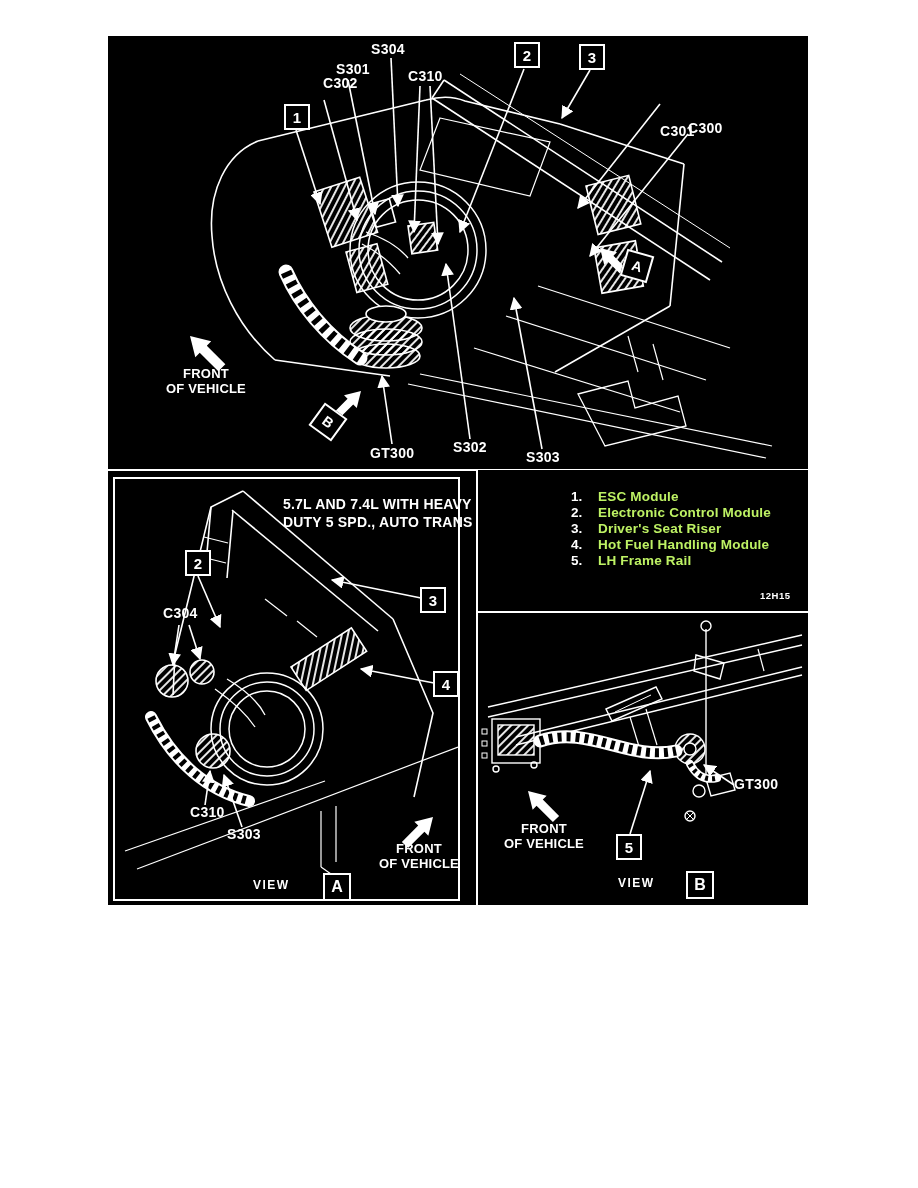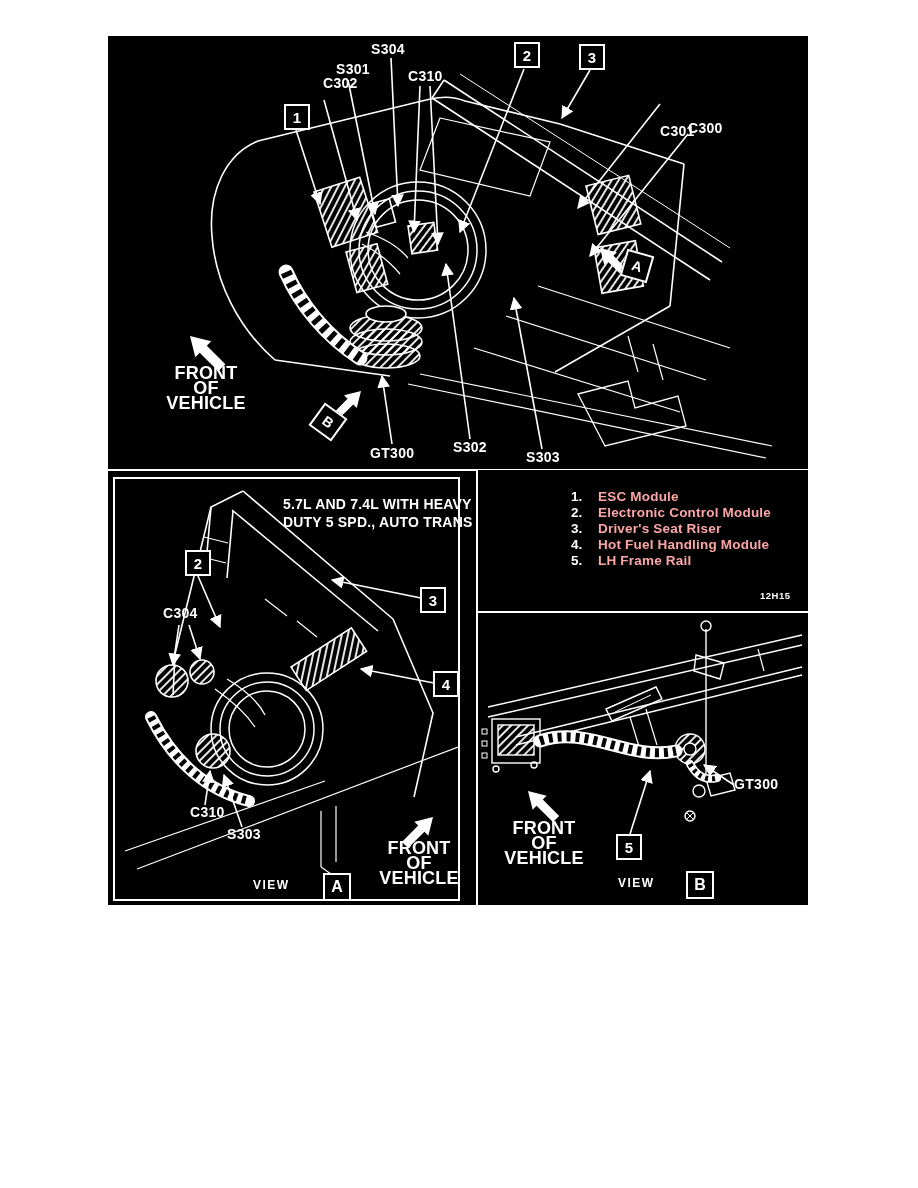--- a/index.html
+++ b/index.html
@@ -22,37 +22,37 @@
     position:absolute;width:22px;height:22px;border:2.5px solid #fff;background:#000;
     display:flex;align-items:center;justify-content:center;
     font-weight:bold;font-size:15px;color:#fff;
   }
   .diamond{
     position:absolute;width:24px;height:24px;border:2.5px solid #fff;background:#000;
     display:flex;align-items:center;justify-content:center;
     font-weight:bold;font-size:14px;color:#fff;
   }
   .front{
-    position:absolute;font-weight:bold;font-size:18px;line-height:15px;
+    position:absolute;font-weight:bold;font-size:13px;line-height:15px;
     text-align:center;color:#fff;letter-spacing:.2px;
   }
   .heading{
     position:absolute;font-weight:bold;font-size:14px;line-height:18px;
     text-align:center;color:#fff;letter-spacing:.2px;white-space:nowrap;
   }
   .footer-view{
     position:absolute;font-weight:bold;font-size:12px;letter-spacing:1.5px;color:#fff;
   }
   .view-letter-box{
     position:absolute;width:24px;height:24px;border:2.5px solid #fff;background:#000;
     display:flex;align-items:center;justify-content:center;
     font-weight:bold;font-size:16px;color:#fff;
   }
   .legend-num{position:absolute;font-weight:bold;font-size:13.5px;color:#fff;}
-  .legend-label{position:absolute;font-weight:bold;font-size:13.5px;color:#fca5a5;white-space:nowrap;letter-spacing:.2px;}
+  .legend-label{position:absolute;font-weight:bold;font-size:13.5px;color:#bef264;white-space:nowrap;letter-spacing:.2px;}
   .fig-code{position:absolute;font-weight:bold;font-size:9.5px;color:#fff;letter-spacing:.5px;}
 </style>
 </head>
 <body>
 
 <div class="figure-block">
 
   <div class="panel" style="left:0;top:0;width:700px;height:433px;">
     <svg width="700" height="433" viewBox="0 0 700 433">
       <defs>

